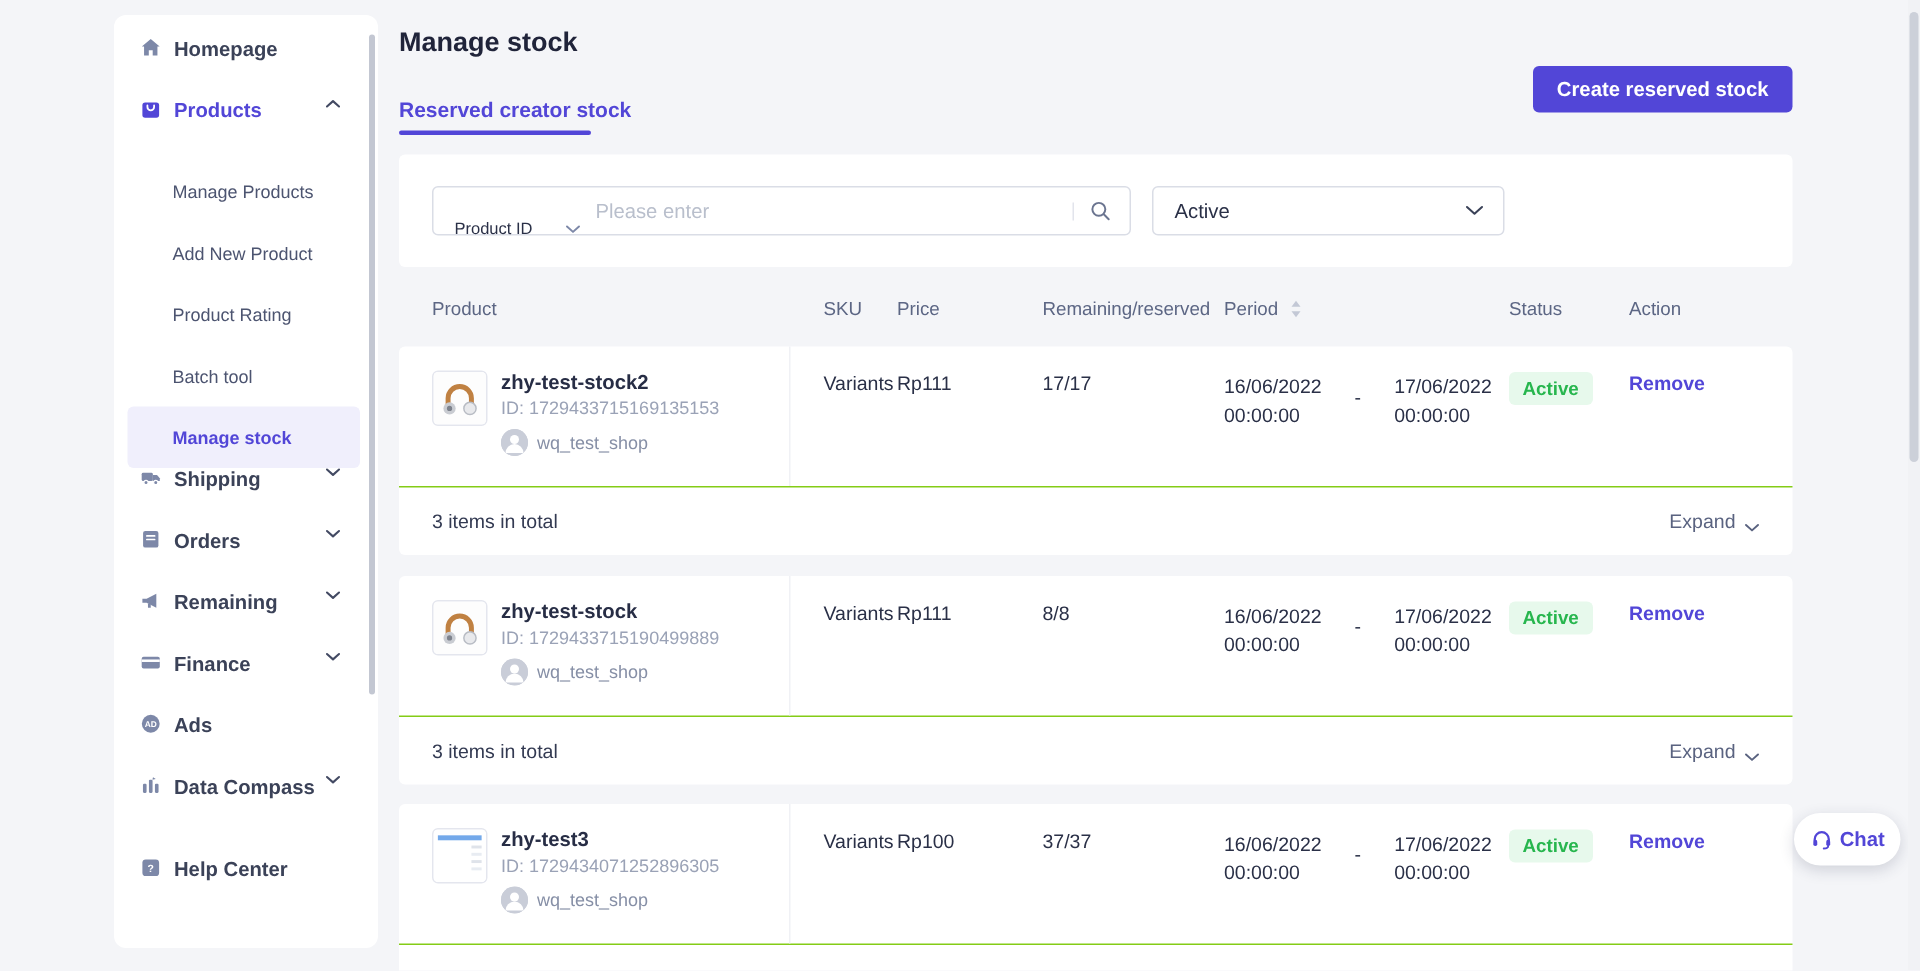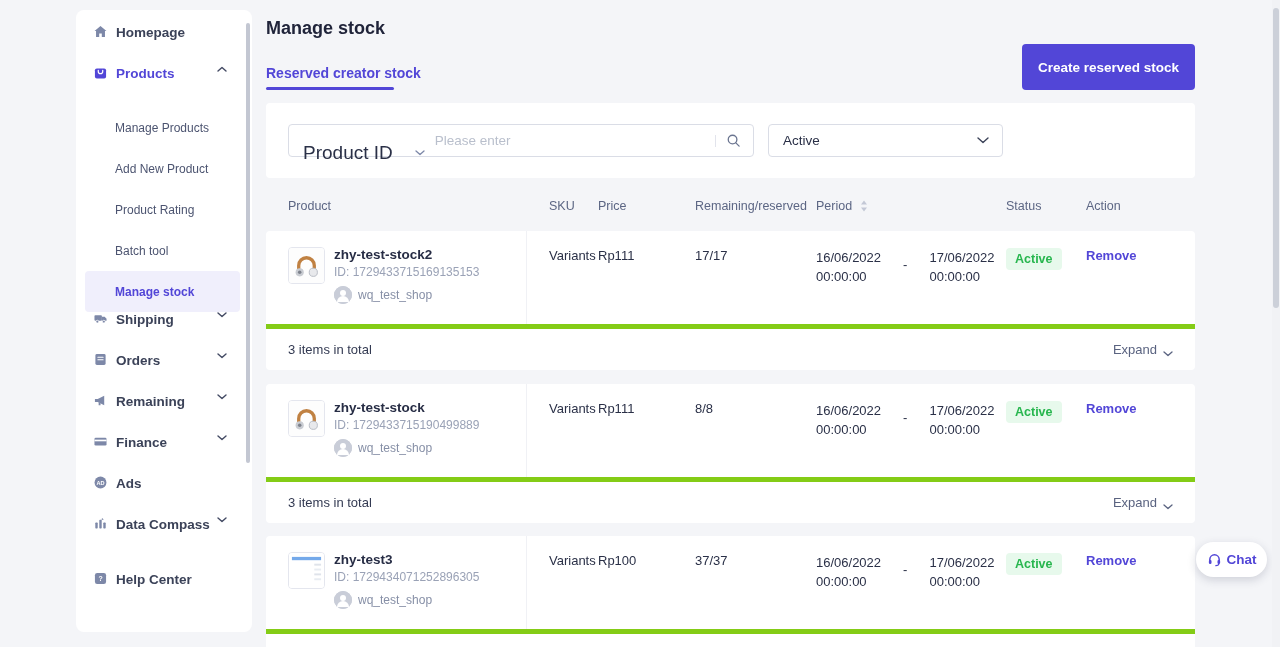--- a/index.html
+++ b/index.html
@@ -49,21 +49,21 @@
   }
   .page-scroll-thumb {
     position:absolute; right:1px; top:8px; width:6px; height:300px;
     background:#ccd0d9; border-radius:3px;
   }
 
   
   .main { position:absolute; left:266px; top:0; width:929px; height:647px; }
   .page-title { position:absolute; left:0; top:18px; font-size:18px; font-weight:700; color:#20243a; }
   .create-btn {
-    position:absolute; right:0; top:44px; height:46px; padding:0 16px;
+    position:absolute; right:0; top:44px; height:31px; padding:0 16px;
     background:#5246d7; color:#ffffff; border:none; border-radius:4px;
     font-size:13.5px; font-weight:700; font-family:inherit; cursor:pointer;
     display:flex; align-items:center;
   }
   .tab {
     position:absolute; left:0; top:65px; font-size:14px; font-weight:700;
     color:#5246d7; cursor:pointer;
   }
   .tab-underline {
     position:absolute; left:0; top:87px; width:128px; height:2.5px;
@@ -76,21 +76,21 @@
     background:#ffffff; border-radius:4px;
   }
   .search-box {
     position:absolute; left:22px; top:21px; width:466px; height:33px;
     border:1px solid #dadde6; border-radius:4px; background:#fff;
     display:flex; align-items:center;
   }
   .search-select {
     display:flex; align-items:center; gap:22px;
     padding:0 10px 0 14px; height:100%; cursor:pointer;
-    font-size:19px; font-weight:500; color:#2a3047; flex:0 0 auto;margin-top:24px;
+    font-size:11px; font-weight:500; color:#2a3047; flex:0 0 auto;margin-top:24px;
   }
   .search-input {
     flex:1 1 auto; border:none; outline:none; font-family:inherit;
     font-size:13.5px; color:#2a3047; min-width:0; background:transparent;
   }
   .search-input::placeholder { color:#b9bfcc; }
   .search-divider { width:1px; height:12px; background:#e2e4ec; margin-right:10px; }
   .search-icon-wrap { padding-right:12px; cursor:pointer; }
   .status-select {
     position:absolute; left:502px; top:21px; width:235px; height:33px;
@@ -128,21 +128,21 @@
   .avatar { width:18px; height:18px; border-radius:50%; overflow:hidden; background:#c9cdd8; }
   .period-wrap { display:flex; gap:22px; }
   .pstack div { line-height:19px; font-weight:400; }
   .dash { color:#2a3047; padding-top:9px; font-weight:400; }
   .badge {
     display:inline-block; background:#e7f9ec; color:#27b64e;
     font-size:12.5px; font-weight:700; padding:4px 9px; border-radius:4px;
   }
   .remove-link { color:#5246d7; font-weight:700; cursor:pointer; text-decoration:none; }
   .gfooter {
-    height:46px; border-top:5px solid #84cc16;
+    height:46px; border-top:1px solid #84cc16;
     display:flex; align-items:center; justify-content:space-between;
     padding:12px 22px; font-size:13px;
   }
   .gfooter .total { color:#333a52; }
   .expand { display:flex; align-items:flex-end; gap:6px; color:#5a6380; cursor:pointer; }
 
   
   .chat-pill {
     position:absolute; left:1196px; top:542px; width:71px; height:35px;
     background:#ffffff; border-radius:18px;

